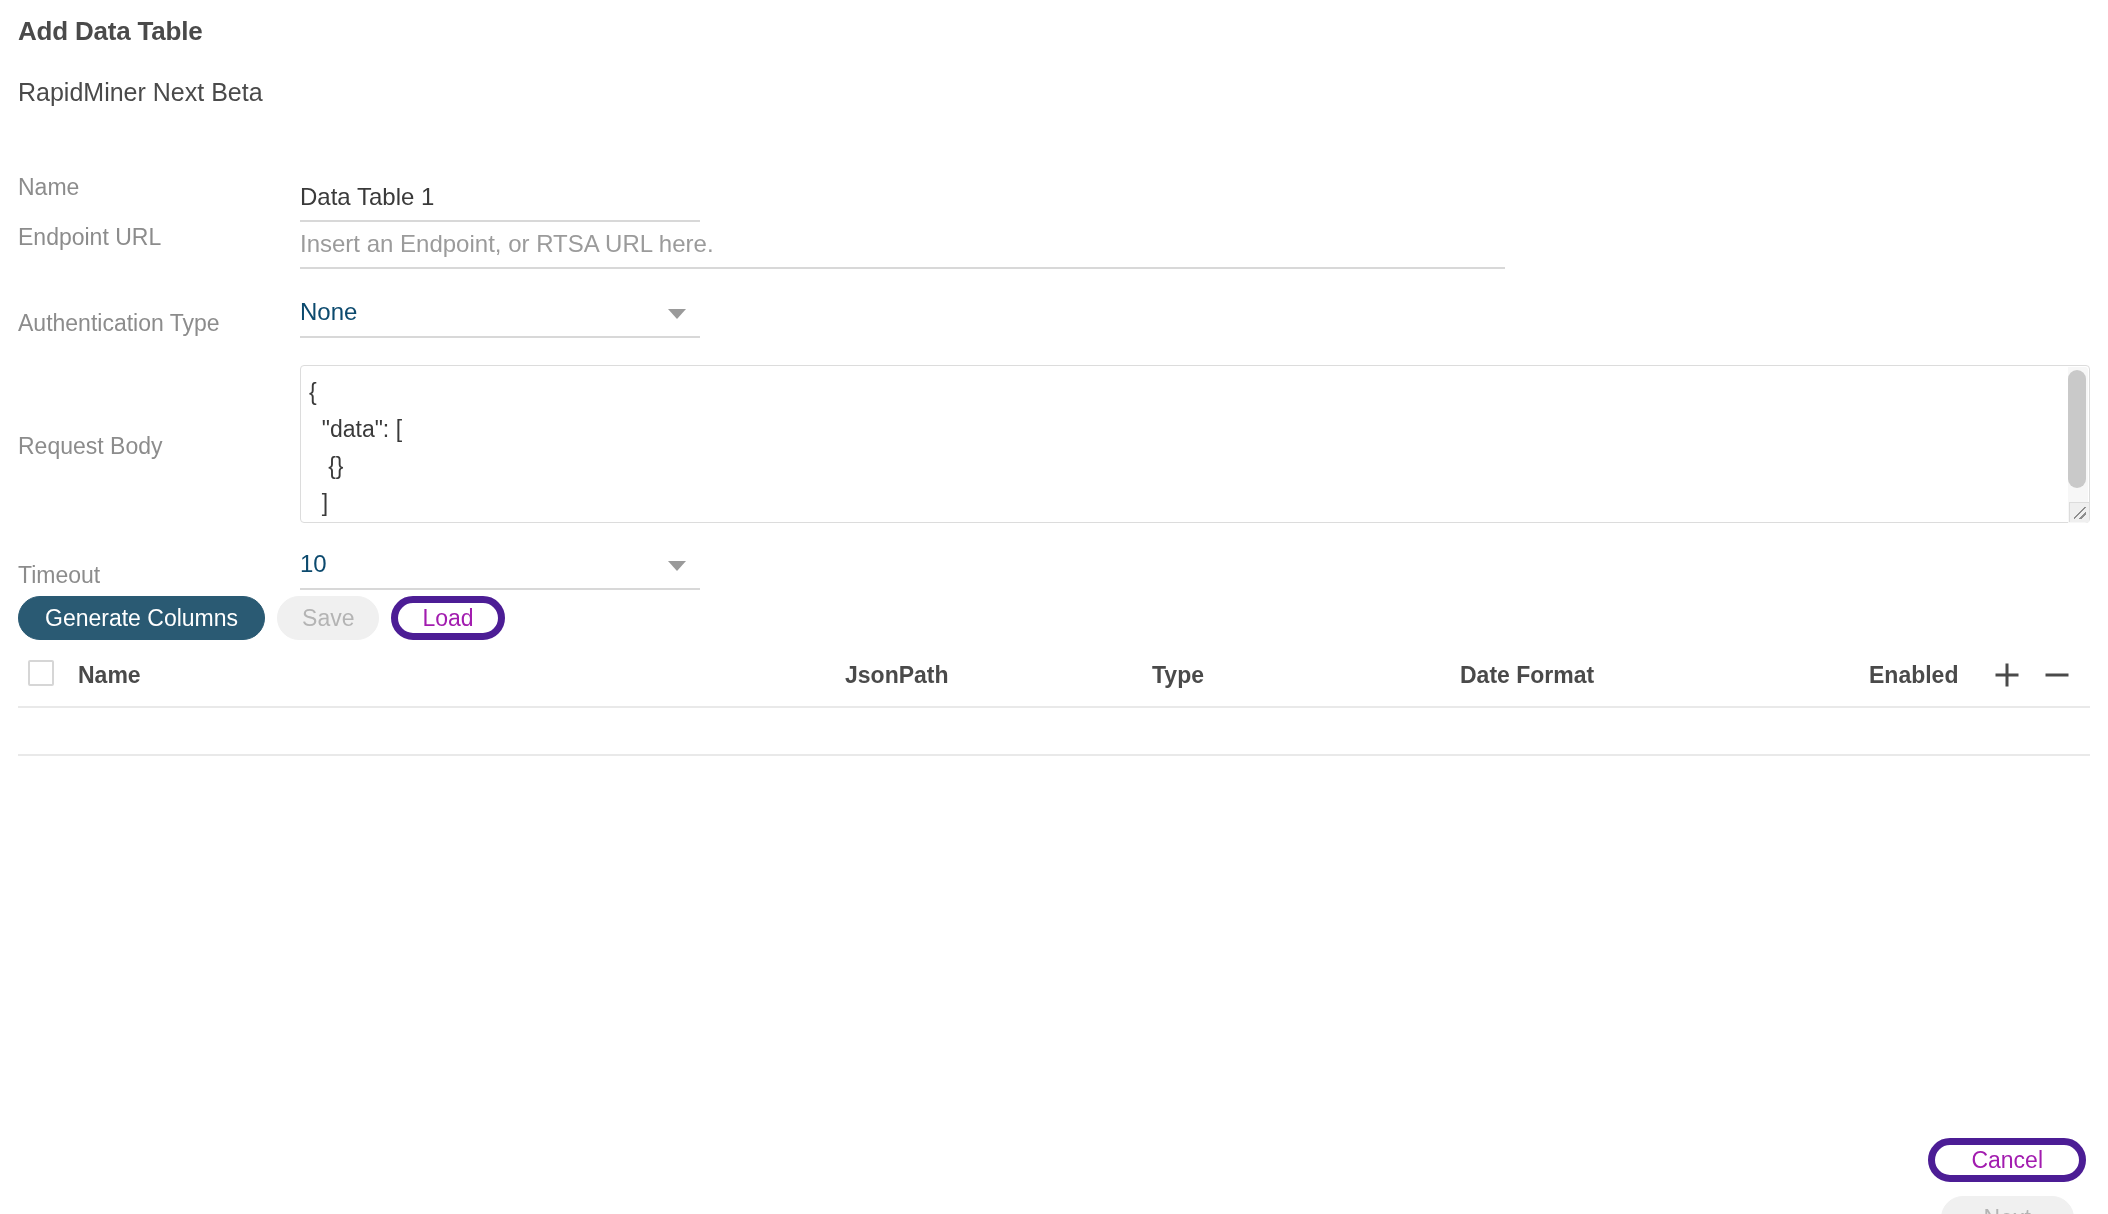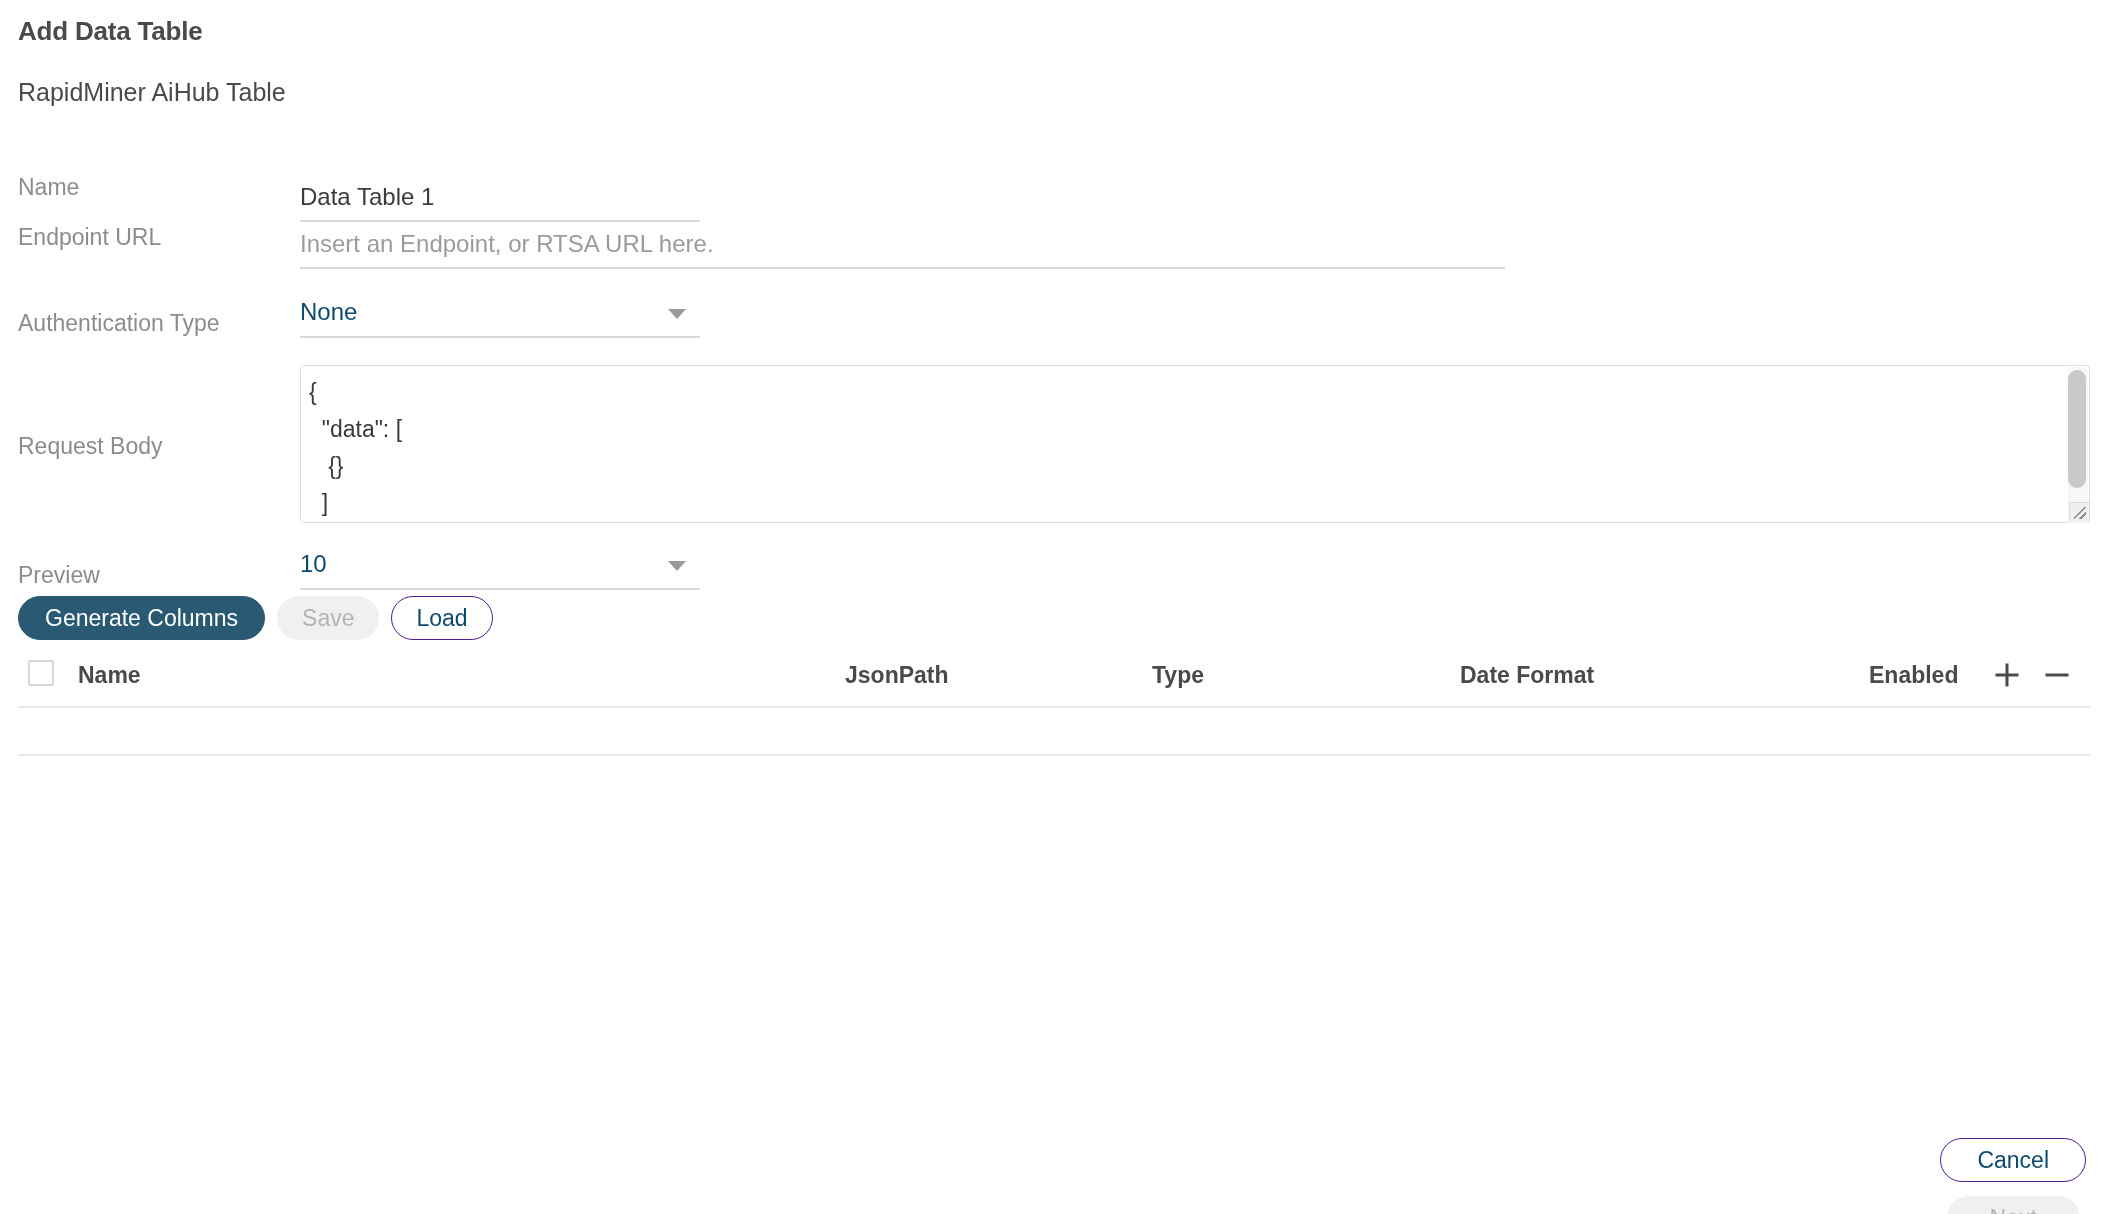--- a/index.html
+++ b/index.html
@@ -217,22 +217,22 @@
     padding: 0 26px;
   }
   .btn-disabled {
     background: #f0f0f0;
     color: #b4b4b4;
     border: 1px solid #f0f0f0;
     cursor: default;
   }
   .btn-outline {
     background: #ffffff;
-    color: #0c4a6e;
-    border: 1px solid #4c1d95;
+    color: #a21caf;
+    border: 7px solid #4c1d95;
   }
 
   
   .table {
     position: absolute;
     left: 0; top: 650px;
     width: 2108px;
   }
   .table-head {
     position: relative;
@@ -269,21 +269,21 @@
     width: 2072px;
     height: 2px;
     background: #e9e9e9;
   }
 </style>
 </head>
 <body>
 
 <div class="page-header">
   <div class="page-title">Add Data Table</div>
-  <div class="page-subtitle">RapidMiner AiHub Table</div>
+  <div class="page-subtitle">RapidMiner Next Beta</div>
 
 </div>
 
 <div class="form">
 
   <div class="field-label" style="top:34px;">Name</div>
   <input class="underline-field" style="left: 300px; top: 22px; width: 400px; margin-top: 21px;" value="Data Table 1">
 
   <div class="field-label" style="top:84px;">Endpoint URL</div>
   <input class="underline-field" style="left: 300px; top: 90px; width: 1205px;" placeholder="Insert an Endpoint, or RTSA URL here.">
@@ -299,21 +299,21 @@
     <textarea class="textarea-content" style="">{
   "data": [
    {}
   ]</textarea>
     <div class="scroll-track">
       <div class="scroll-thumb"></div>
     </div>
     <div class="resize-grip"></div>
   </div>
 
-  <div class="field-label" style="top:422px;">Preview</div>
+  <div class="field-label" style="top:422px;">Timeout</div>
   <div class="select-wrap" style="left:300px; top:410px; width:400px;">
     <div class="select-value">10</div>
     <div class="caret"></div>
   </div>
 
 </div>
 
 <div class="actions">
   <div class="btn btn-primary">Generate Columns</div>
   <div class="btn btn-disabled">Save</div>

